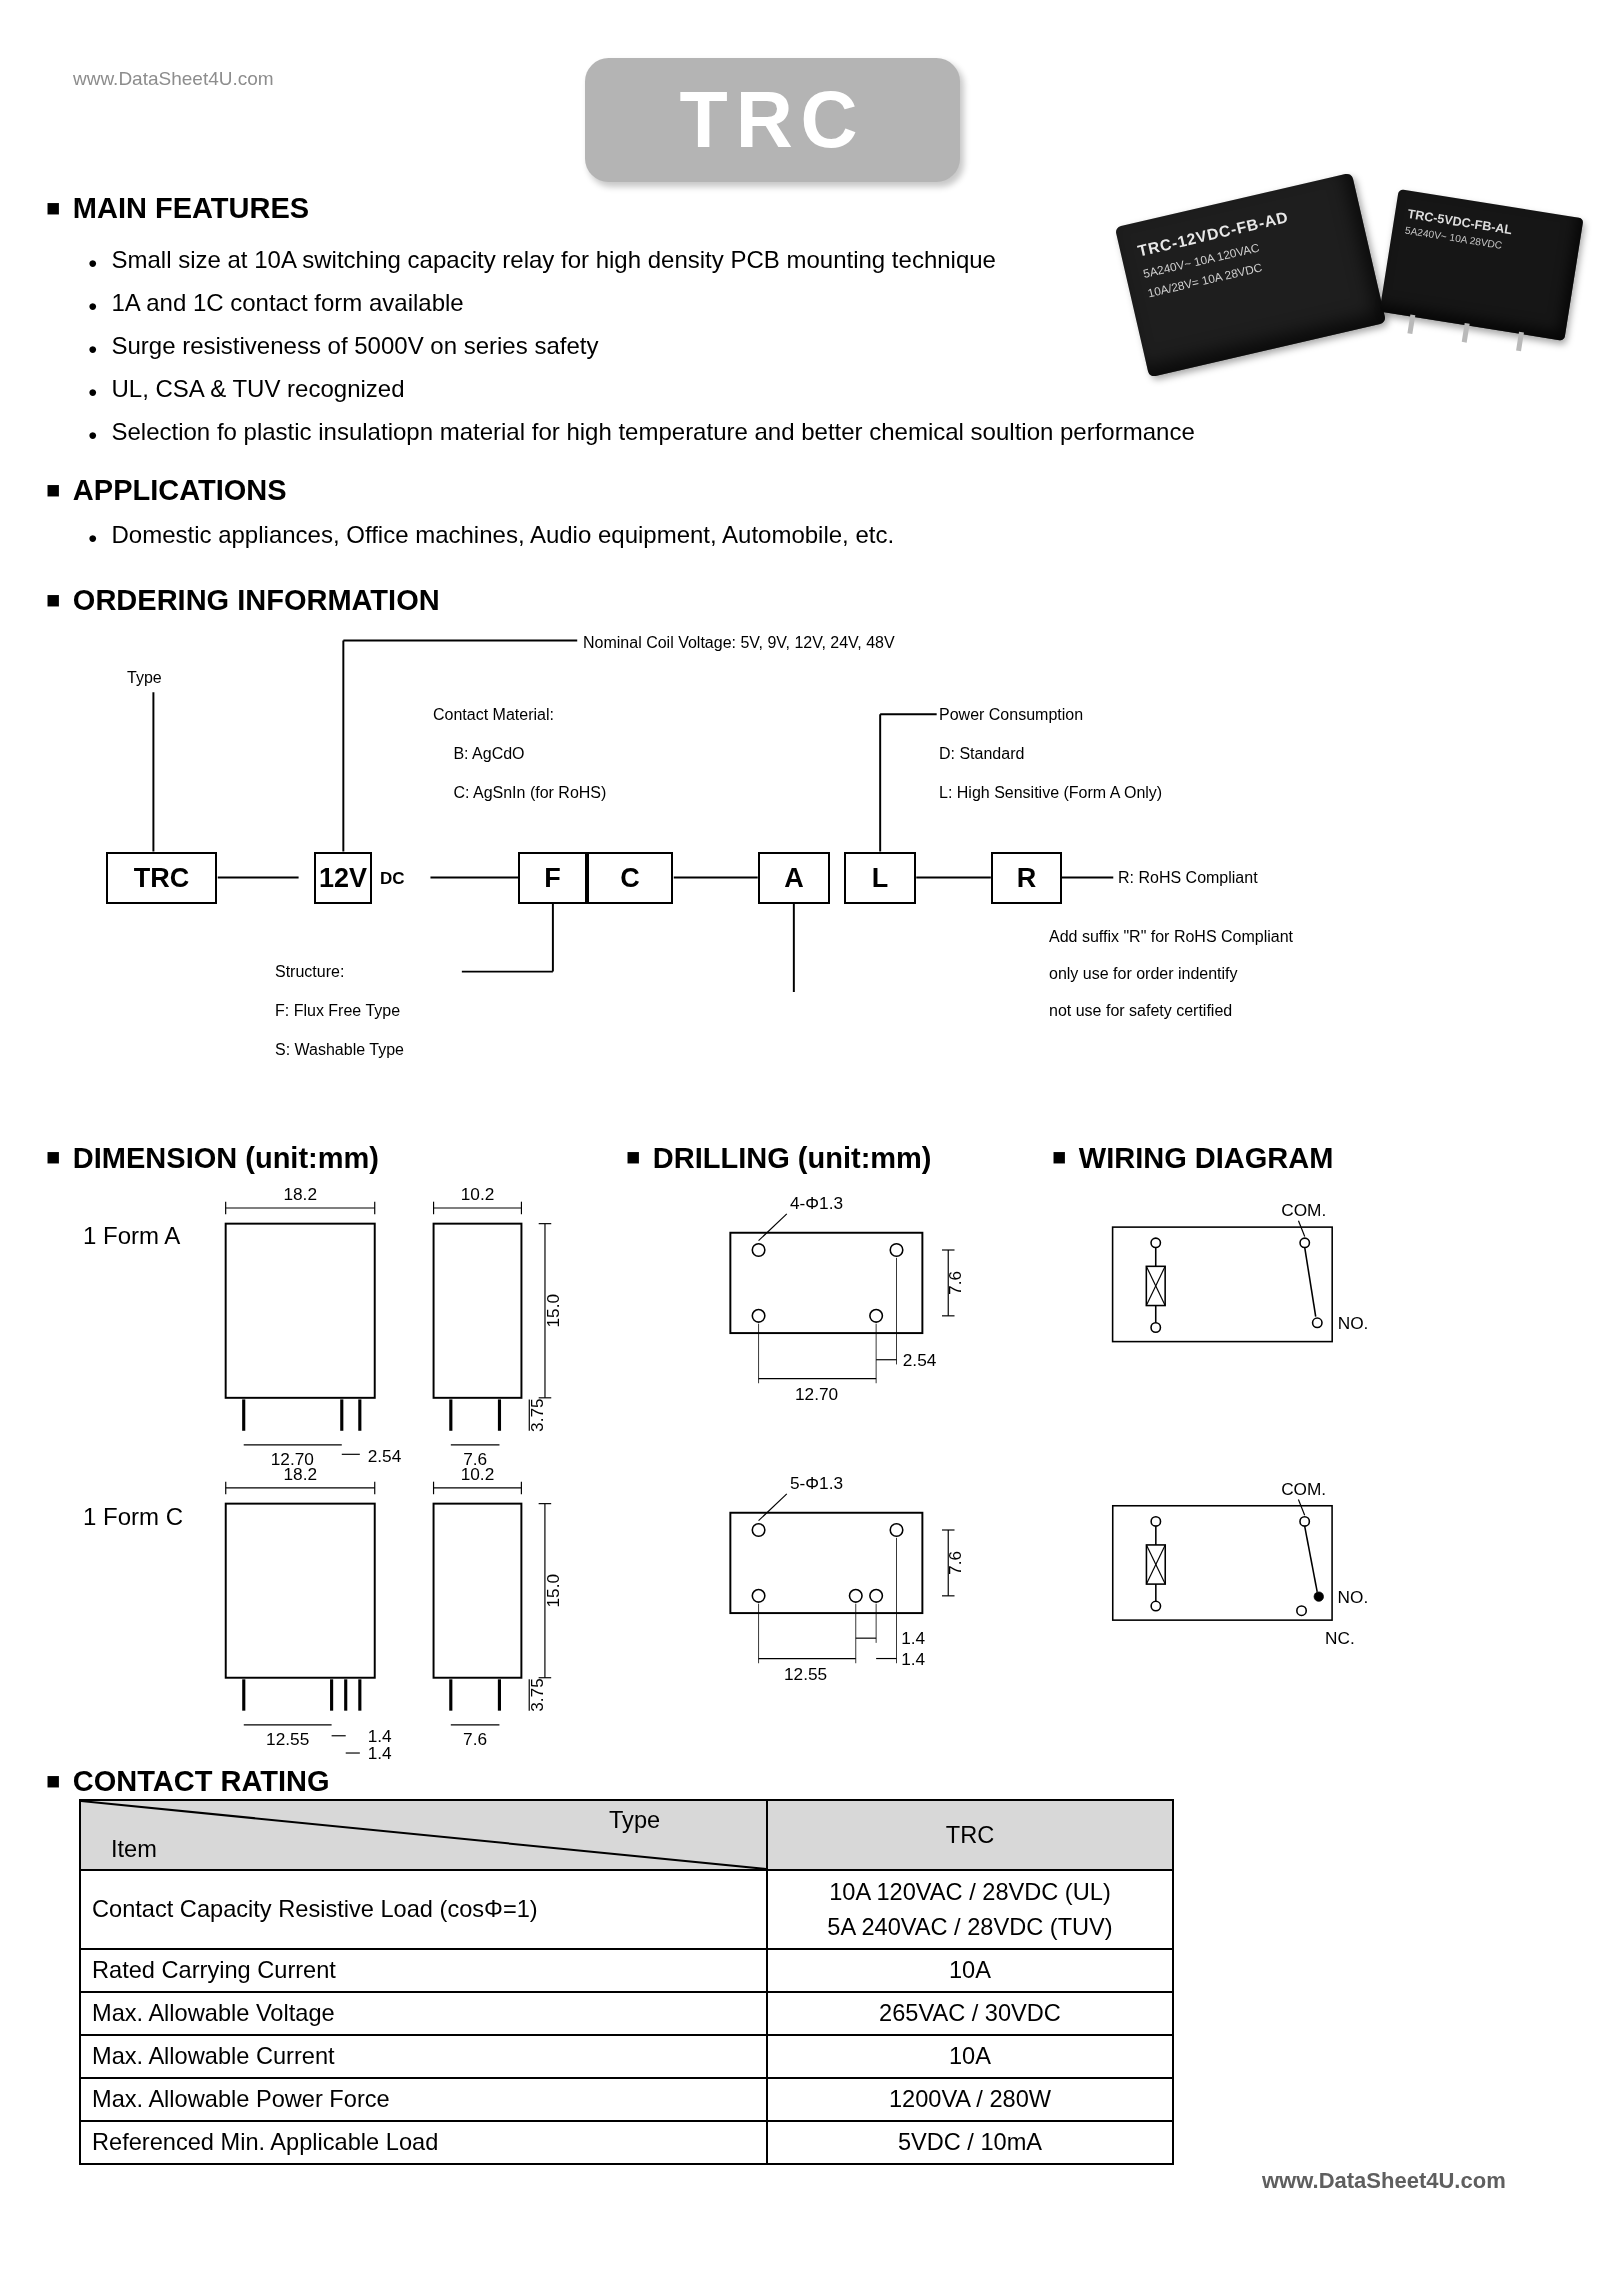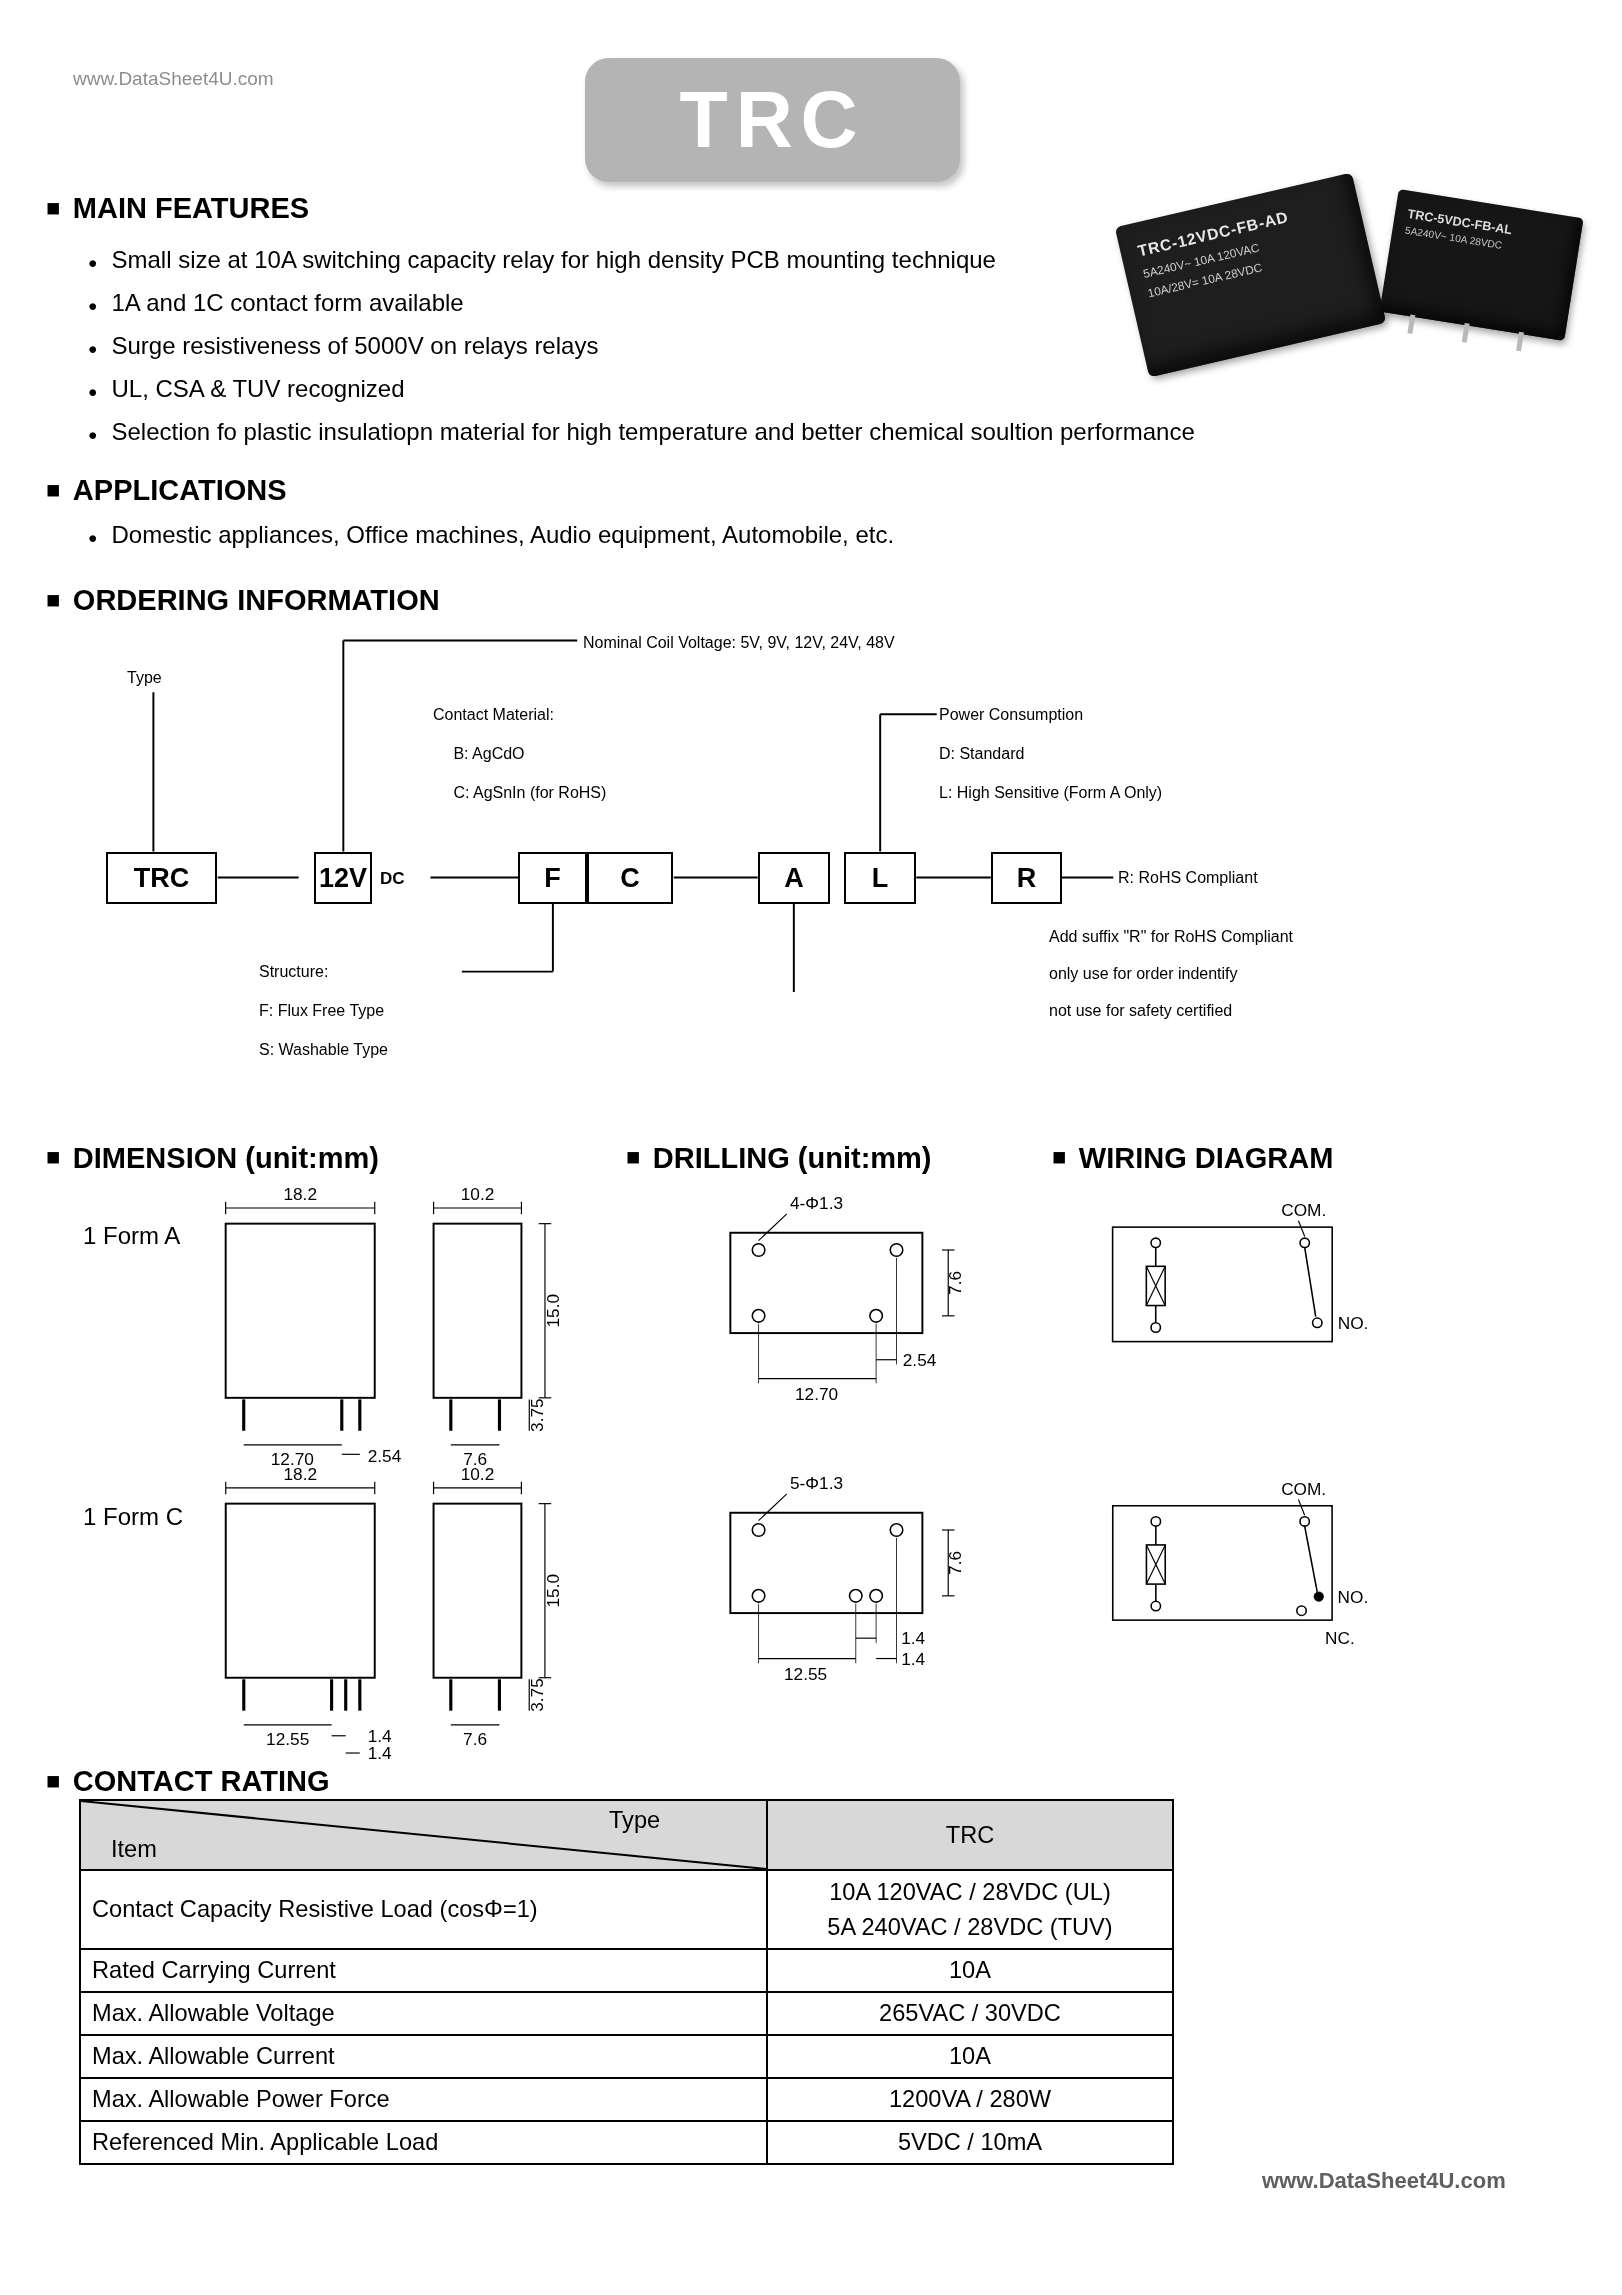--- a/index.html
+++ b/index.html
@@ -88,21 +88,21 @@
     <div class="feat-row">
       <span class="dot">●</span>
       <span>Small size at 10A switching capacity relay for high density PCB mounting technique</span>
     </div>
     <div class="feat-row">
       <span class="dot">●</span>
       <span>1A and 1C contact form available</span>
     </div>
     <div class="feat-row">
       <span class="dot">●</span>
-      <span>Surge resistiveness of 5000V on relays relays</span>
+      <span>Surge resistiveness of 5000V on series safety</span>
     </div>
     <div class="feat-row">
       <span class="dot">●</span>
       <span>UL, CSA &amp; TUV recognized</span>
     </div>
     <div class="feat-row">
       <span class="dot">●</span>
       <span>Selection fo plastic insulatiopn material for high temperature and better chemical soultion performance</span>
     </div>
   </div>
@@ -153,21 +153,21 @@
     <div class="obox" style="left:991px;width:71px">R</div>
 
     <div class="otext" style="left:1118px;top:238px">R: RoHS Compliant</div>
 
     <div class="otext" style="left:1049px;top:298px;line-height:37px">
       <div>Add suffix "R" for RoHS Compliant</div>
       <div>only use for order indentify</div>
       <div>not use for safety certified</div>
     </div>
 
-    <div class="otext" style="left:259px;top:332px">
+    <div class="otext" style="left:275px;top:332px">
       <div>Structure:</div>
       <div>F: Flux Free Type</div>
       <div>S: Washable Type</div>
     </div>
 
   </div>
 
   <div class="abs" style="left:0;top:1140px;width:1623px;height:625px">
 
     <div class="abs sec-heading" style="left:46px;top:1.6px">

